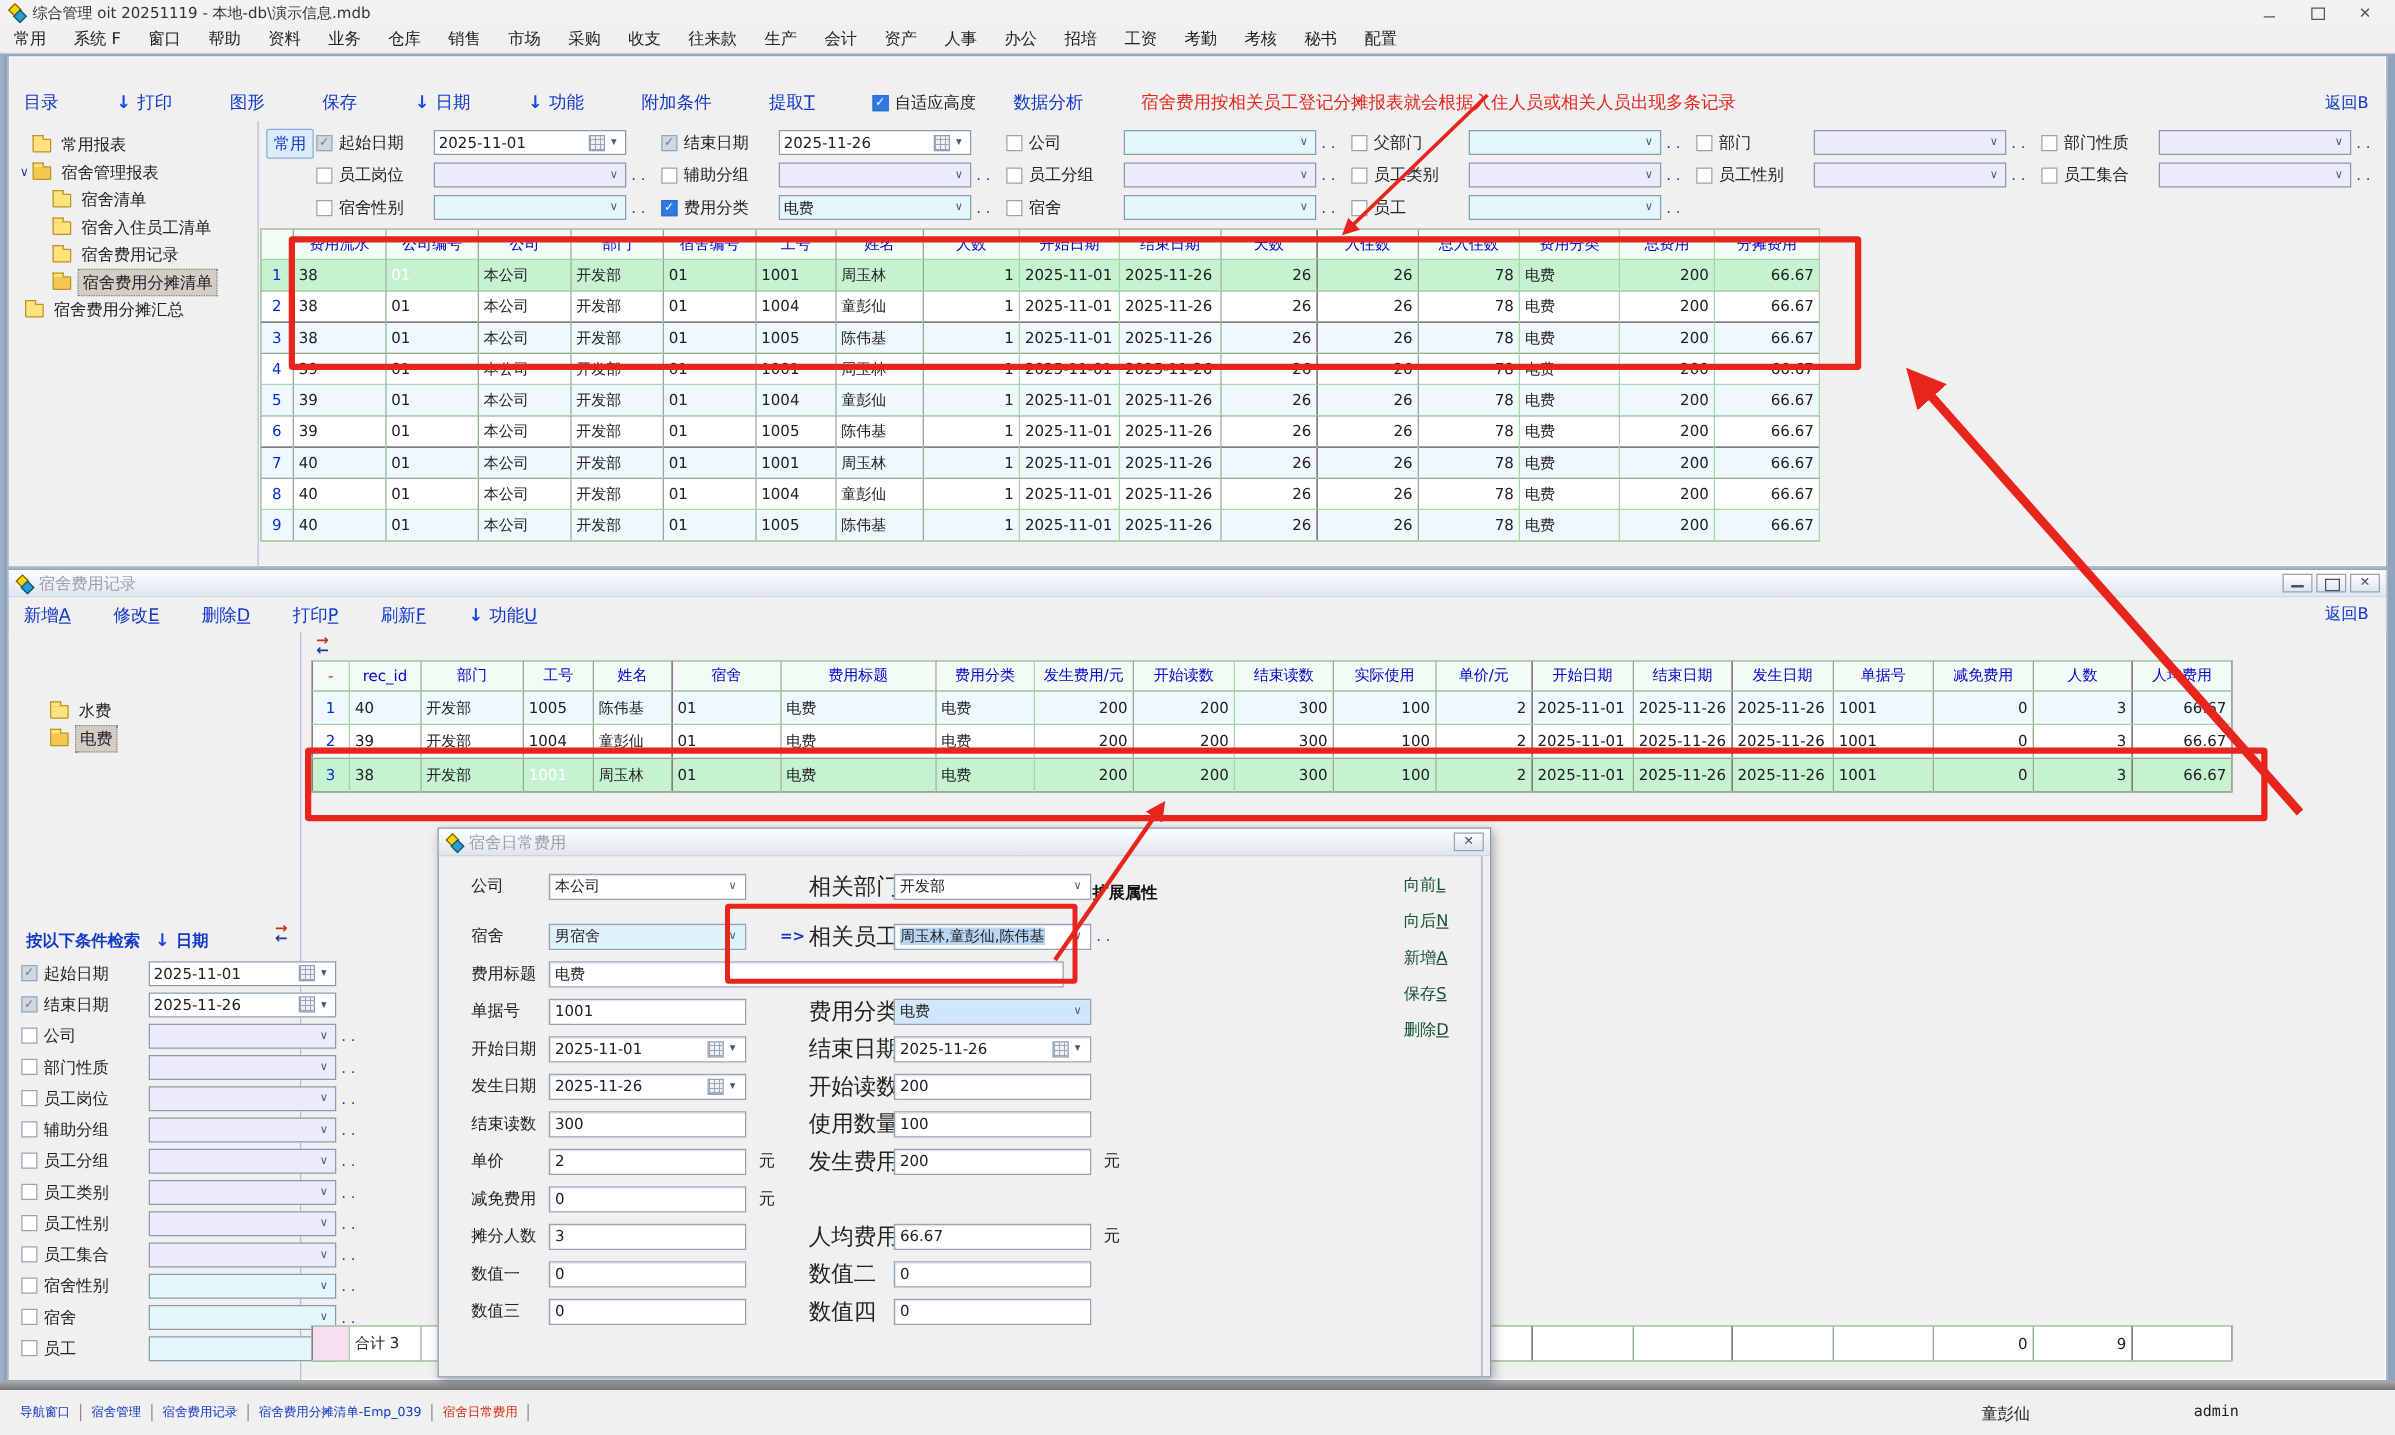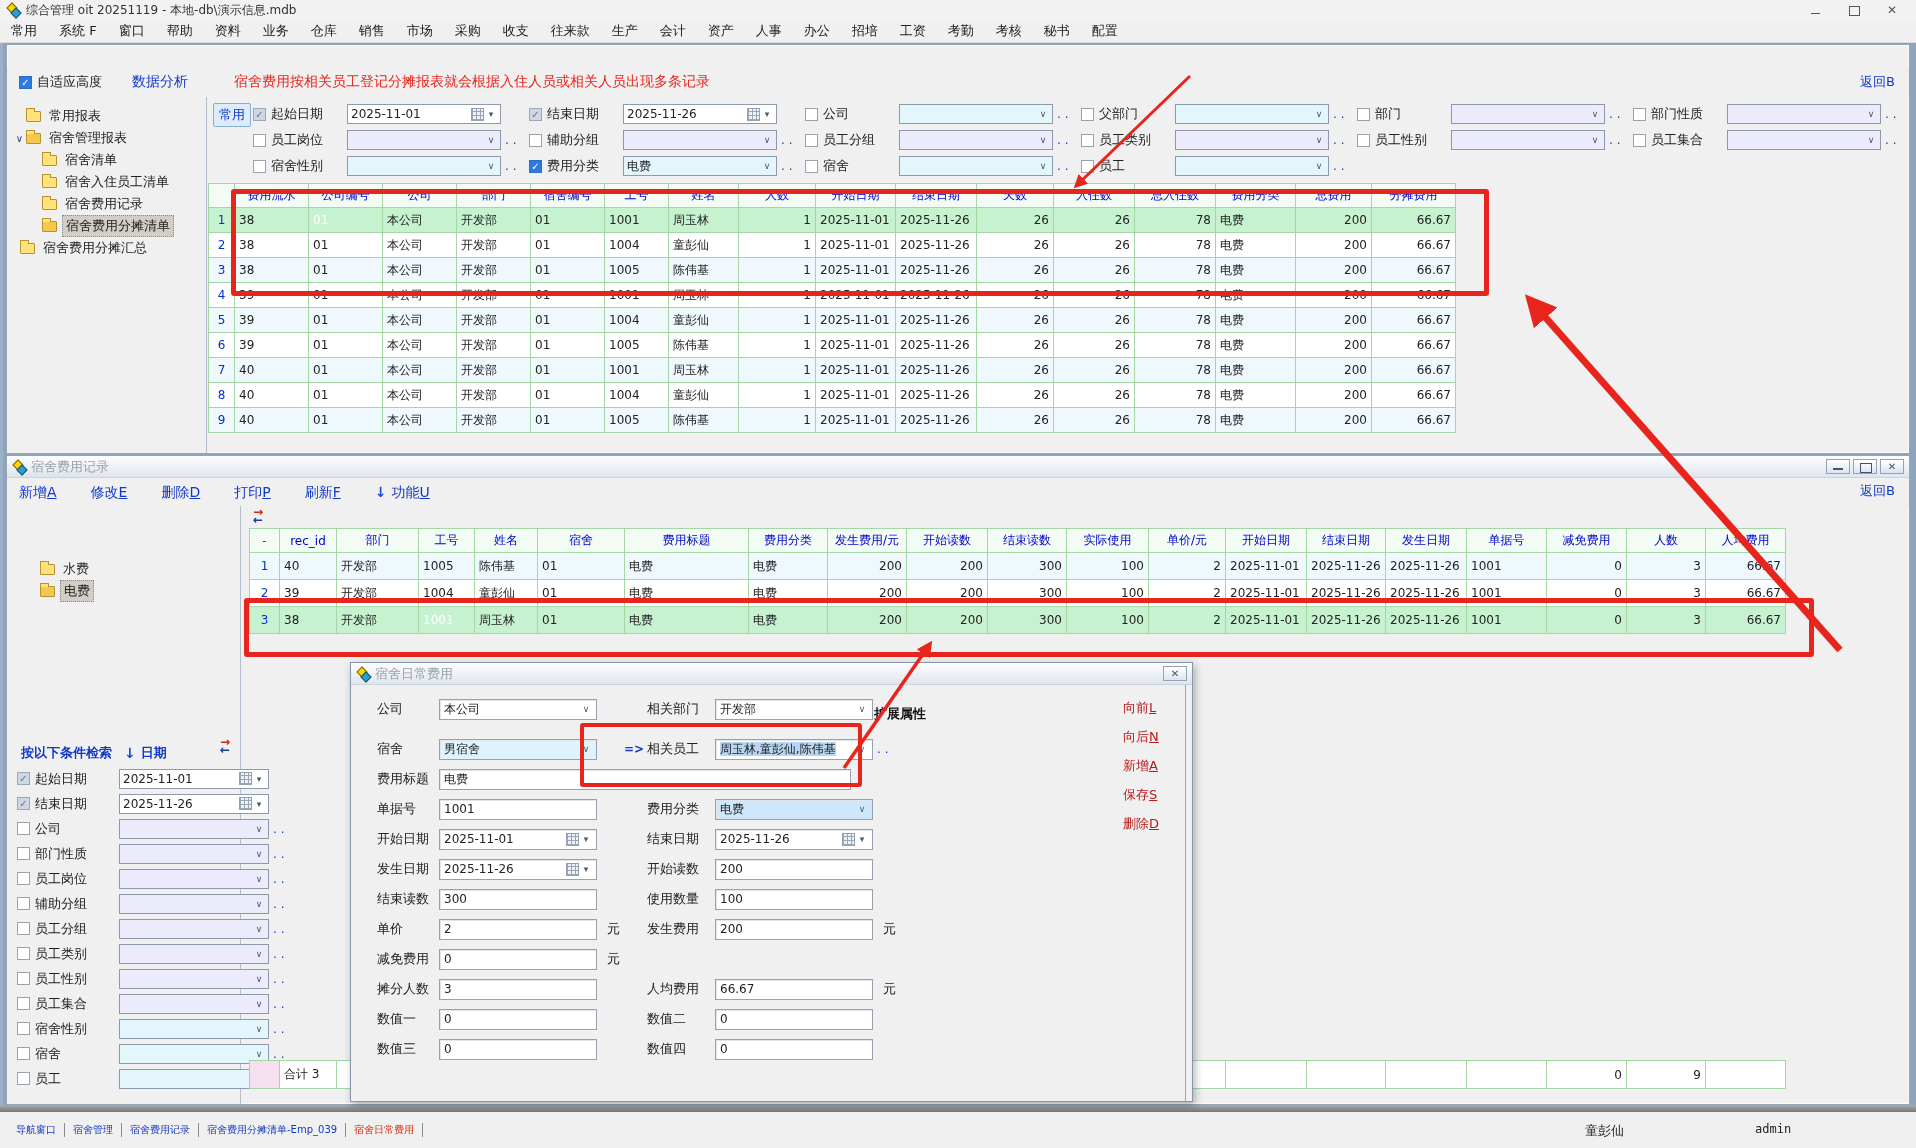--- a/index.html
+++ b/index.html
@@ -84,33 +84,33 @@
   .grid.sum td{background:#fff;height:28px}
   .grid.sum td.pink{background:#f6dfee}
 
   
   .dialog{position:absolute;left:350px;top:662px;width:843px;height:440px;background:#f0f0f0;border:1px solid #8796aa;box-shadow:2px 3px 8px rgba(0,0,0,.3);z-index:30;overflow:hidden}
   .dfields{position:absolute;left:0;top:22px;width:770px;padding:12px 0 0 26px}
   .drow{display:flex;align-items:center;height:24px;margin-bottom:6px}
   .drow.gapbig{margin-bottom:16px}
   .dcol1{display:flex;align-items:center;width:244px;flex:none}
   .dlabel{width:62px;font-size:13px;flex:none;white-space:nowrap}
-  .dlabel2{width:68px;font-size:13px;flex:none;white-space:nowrap}
+  .dlabel2{width:68px;font-size:18px;flex:none;white-space:nowrap}
   .dctl{width:158px;height:21px;border:1px solid #98a2ae;background:#fff;display:flex;align-items:center;font-size:12px;padding:0 4px;flex:none;box-shadow:inset 1px 1px 0 #e2e6ec}
   .dctl .v{flex:1;white-space:nowrap;overflow:hidden}
   .dctl.wide{width:412px}
   .dctl.area{width:412px;height:58px;align-items:flex-start}
   .dctl.t-cyan{background:#def3fb}
   .dctl.t-blue{background:#cfe7fa}
   .dctl .hl{background:#b9d7f3}
   .gap2{width:26px;text-align:center;color:#1238c8;font-weight:bold;font-size:12px;flex:none}
   .dsuffix{margin-left:10px;font-size:13px}
   .dext{position:absolute;left:523px;top:42px;font-size:13px;color:#111;font-weight:bold}
   .dbtns{position:absolute;left:772px;top:36px;display:flex;flex-direction:column;gap:11px;font-size:13px}
-  .dbtn{color:#b91c1c;cursor:pointer;white-space:nowrap}
+  .dbtn{color:#14532d;cursor:pointer;white-space:nowrap}
   .dsep{position:absolute;left:834px;top:22px;bottom:0;width:1px;background:#9aa6b6}
 
   
   .ann-rect{position:absolute;border:5px solid #e8251d;border-radius:3px;z-index:25;pointer-events:none}
   #rect3{border-width:4px;z-index:45}
   #ann-svg{position:absolute;left:0;top:0;z-index:60;pointer-events:none}
 
   
   .splitter{position:absolute;left:0;top:1105px;width:100%;height:7px;background:linear-gradient(#aaa,#777)}
   .taskbar{position:absolute;left:0;top:1112px;width:100%;height:36px;background:#f0f0f0;display:flex;align-items:center;padding-left:8px;overflow:hidden}
@@ -157,20 +157,30 @@
       <span class="menu-item">考核</span>
       <span class="menu-item">秘书</span>
       <span class="menu-item">配置</span>
     </span>
   </div>
 
 <div class="mdi"></div>
 
 <div class="cwin" style="left:6px;top:44px;width:1904px;height:410px">
   <div class="toolbar" able="false">
+    <span id="w1-toolbar-links" style="display:flex;align-items:center">
+        <a class="tlink">目录</a>
+        <a class="tlink"><span class="tar">↓</span>打印</a>
+        <a class="tlink">图形</a>
+        <a class="tlink">保存</a>
+        <a class="tlink"><span class="tar">↓</span>日期</a>
+        <a class="tlink"><span class="tar">↓</span>功能</a>
+        <a class="tlink">附加条件</a>
+        <a class="tlink">提取<u>T</u></a>
+      </span>
     <span class="tcheck">
       <span class="cb on">✓</span>
       <span>自适应高度</span>
     </span>
     <a class="tlink">数据分析</a>
     <span class="annotation">宿舍费用按相关员工登记分摊报表就会根据入住人员或相关人员出现多条记录</span>
   </div>
   <span class="back-link" style="top:28px">返回B</span>
 
   <div class="lpanel" style="top:52px;width:200px;bottom:0;padding-top:8px">

